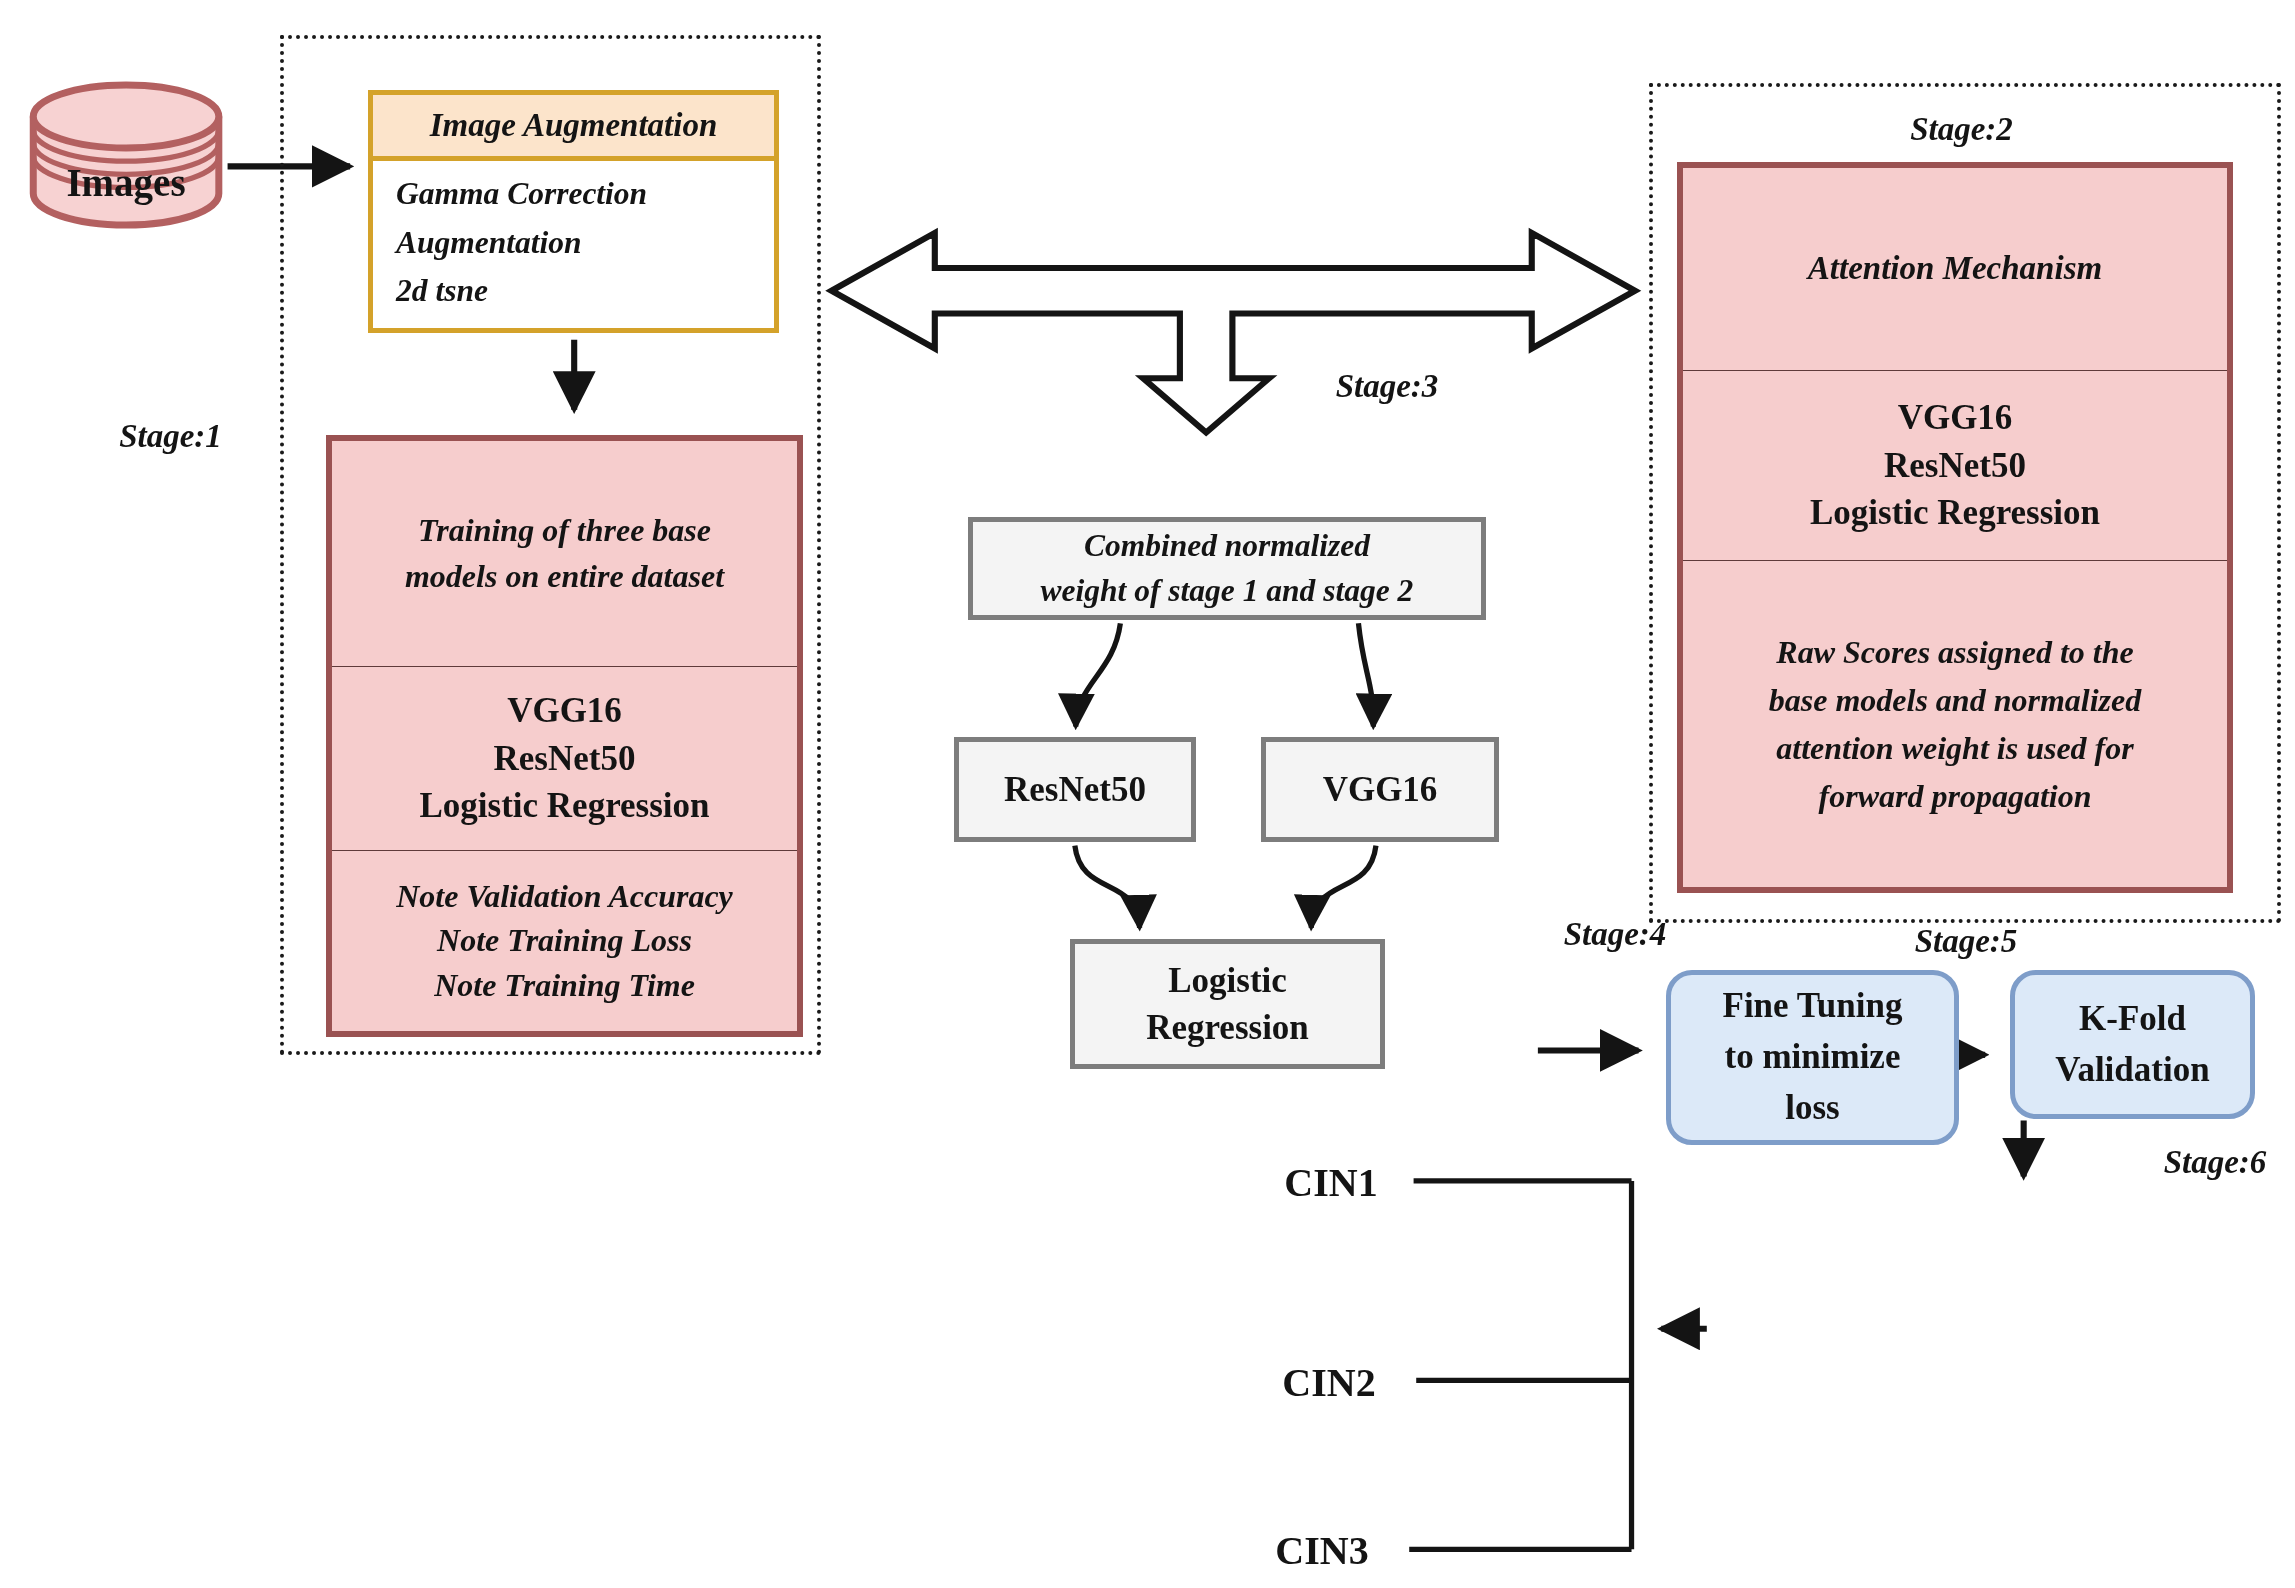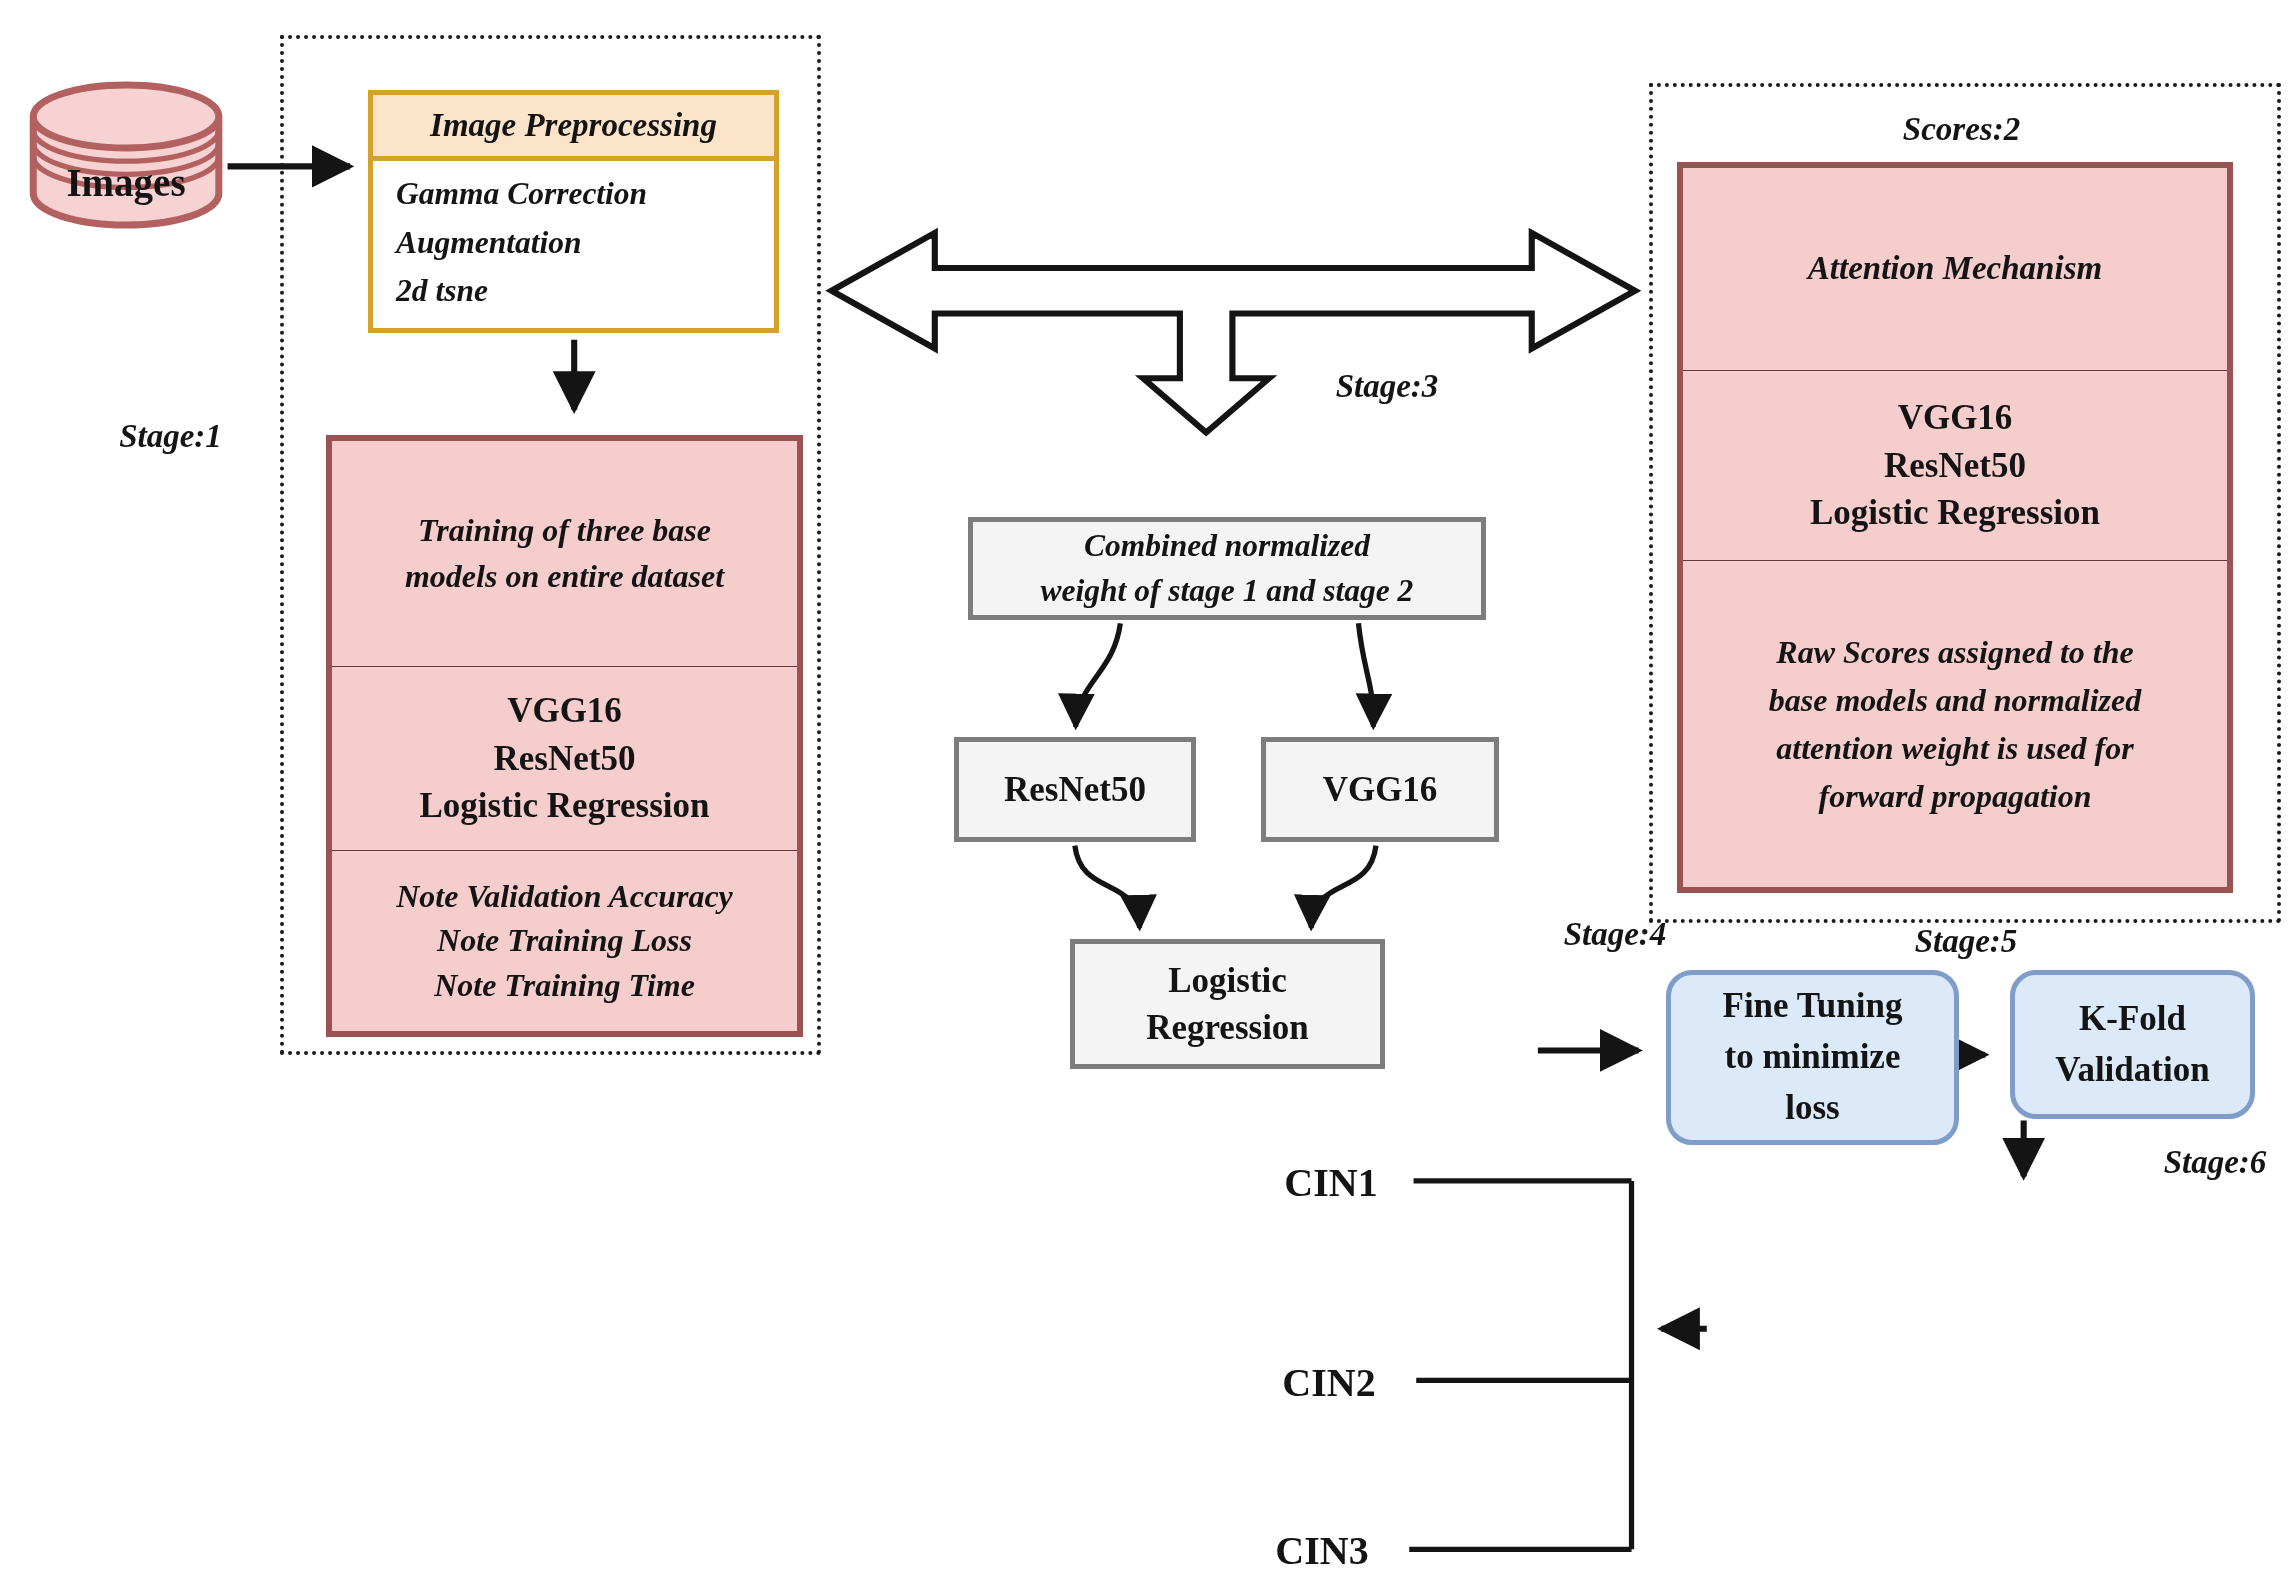--- a/index.html
+++ b/index.html
@@ -80,21 +80,21 @@
     <path d="M1864,1349 V1770" stroke="var(--line)" stroke-width="6" fill="none"></path>
   </svg>
 
   <div class="abs dotted" style="left:280px;top:35px;width:541px;height:1020px;"></div>
 
   <div class="abs ctr" style="left:31.5px;top:156px;width:189px;height:53px;font-weight:bold;font-size:39px;">Images</div>
 
   <div class="abs stage-label ctr" style="left:70px;top:410px;width:201px;height:53px;">Stage:1</div>
 
   <div class="abs goldbox" style="left:368px;top:90px;width:411px;height:243px;display:flex;flex-direction:column;">
-    <div class="hdr" style="height:61px;flex:none;">Image Preprocessing</div>
+    <div class="hdr" style="height:61px;flex:none;">Image Augmentation</div>
     <div class="body" style="flex:1;">
       <div>Gamma Correction</div>
       <div>Augmentation</div>
       <div>2d tsne</div>
     </div>
   </div>
 
   <div class="abs pinkbox" style="left:326px;top:435px;width:477px;height:602px;">
     <div class="pinksec it bd pre" style="flex:257;font-size:32px;line-height:1.45;padding:4px 26px;">Training of three base
 models on entire dataset</div>
@@ -109,21 +109,21 @@
       <div class="it bd" style="font-size:32px;line-height:1.4;">
         <div>Note Validation Accuracy</div>
         <div>Note Training Loss</div>
         <div>Note Training Time</div>
       </div>
     </div>
   </div>
 
   <div class="abs dotted" style="left:1649px;top:83px;width:632px;height:840px;"></div>
 
-  <div class="abs stage-label ctr" style="left:1865px;top:103px;width:193px;height:53px;">Scores:2</div>
+  <div class="abs stage-label ctr" style="left:1865px;top:103px;width:193px;height:53px;">Stage:2</div>
 
   <div class="abs pinkbox" style="left:1677px;top:162px;width:556px;height:731px;">
     <div class="pinksec it bd" style="flex:235;font-size:33px;">Attention Mechanism</div>
     <div class="pinksec" style="flex:220;">
       <div style="font-weight:bold;font-size:35px;line-height:1.35;">
         <div>VGG16</div>
         <div>ResNet50</div>
         <div>Logistic Regression</div>
       </div>
     </div>

